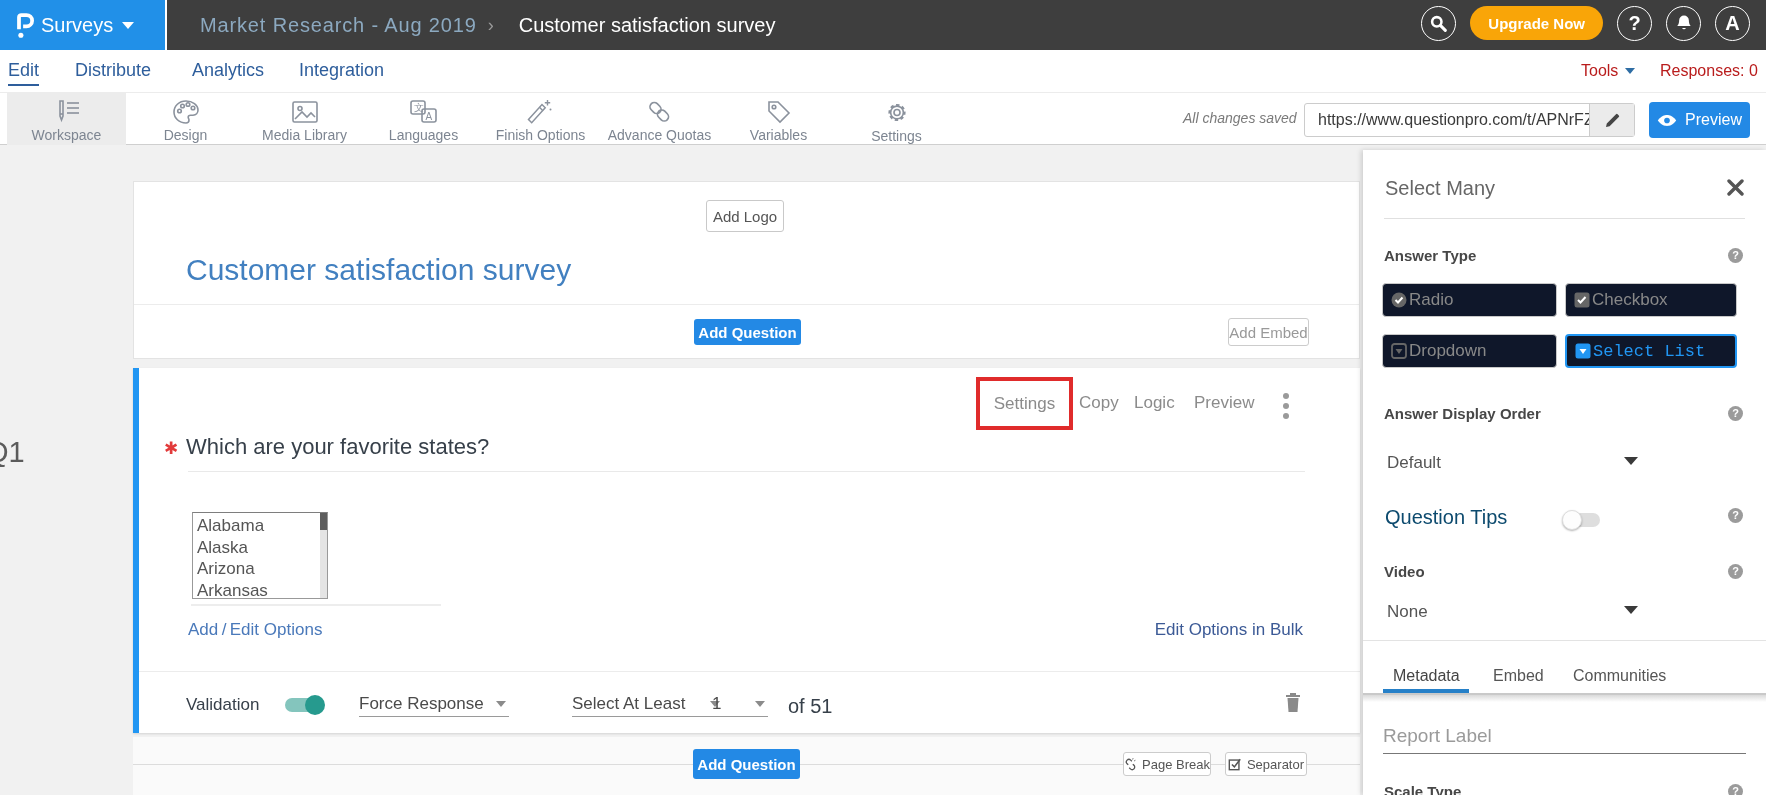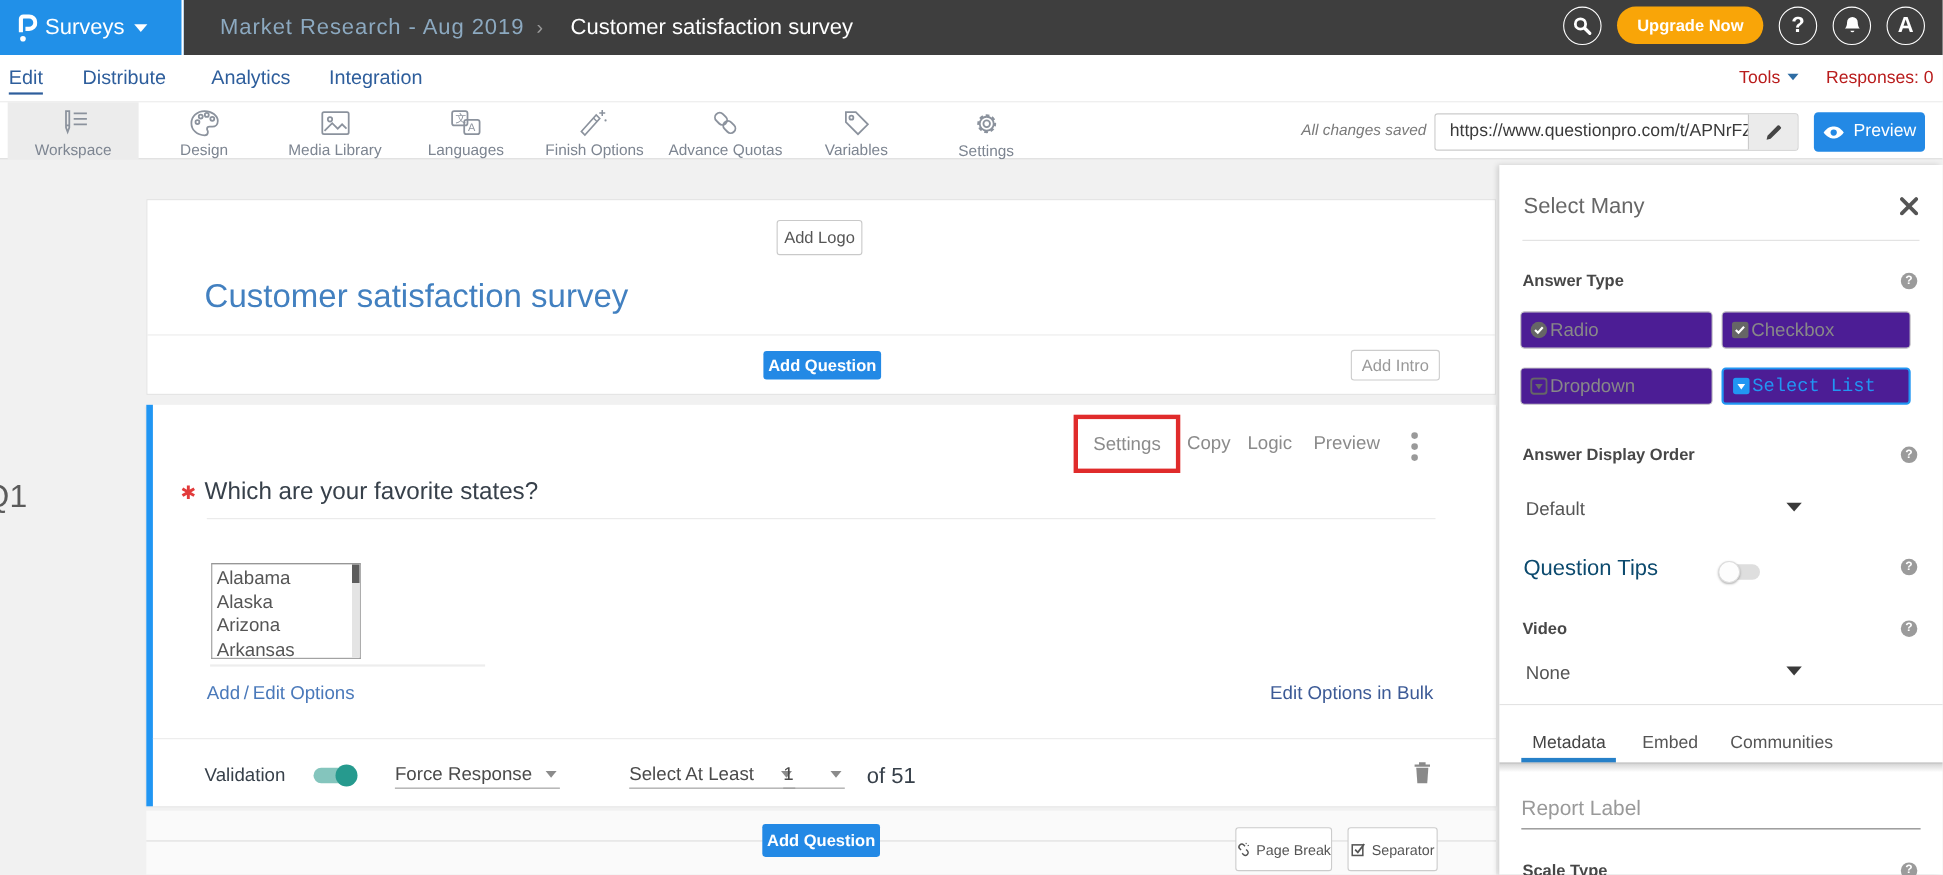--- a/index.html
+++ b/index.html
@@ -68,30 +68,30 @@
 .vrow { position:absolute; left:0; top:320px; width:100%; height:34px; }
 .vlabel { position:absolute; left:47px; top:7px; font-size:17px; color:#37404a; }
 .vtoggle { position:absolute; left:146px; top:10px; width:34px; height:14px; border-radius:7px; background:#84c5bd; }
 .vknob { position:absolute; right:-6px; top:-3px; width:20px; height:20px; border-radius:50%; background:#269a8e; }
 .vdd { position:absolute; top:0; border-bottom:1px solid #9a9a9a; height:29px; font-size:17px; color:#4a4a4a; padding-top:6px; }
 .vdd .dar { position:absolute; width:0; height:0; border-left:5px solid transparent; border-right:5px solid transparent; border-top:6px solid #8b8b8b; right:3px; top:13px; }
 .of51 { position:absolute; left:649px; top:7px; font-size:20px; color:#37404a; }
 
 .footzone { position:absolute; left:133px; top:592px; width:1227px; height:58px; background:#fafafa; }
 .footline { position:absolute; left:0; top:27px; width:100%; height:1px; background:#dcdcdc; }
-.fbtn { position:absolute; top:15px; height:40px; background:#fff; border:1px solid #ccc; border-radius:3px; font-size:13px; color:#555; display:flex; align-items:center; justify-content:center; gap:5px; white-space:nowrap; }
+.fbtn { position:absolute; top:15px; height:24px; background:#fff; border:1px solid #ccc; border-radius:3px; font-size:13px; color:#555; display:flex; align-items:center; justify-content:center; gap:5px; white-space:nowrap; }
 
 
 .sidebar { position:absolute; left:1363px; top:5px; width:403px; height:645px; background:#fff; box-shadow:-2px 0 5px rgba(0,0,0,0.15); }
 .sbtitle { position:absolute; left:22px; top:27px; font-size:20px; color:#666; }
 .sbx { position:absolute; left:364px; top:29px; }
 .sbdiv1 { position:absolute; left:21px; top:68px; width:361px; height:1px; background:#e0e0e0; }
 .sbh { position:absolute; left:21px; font-size:15px; font-weight:bold; color:#474747; }
 .help { position:absolute; left:365px; width:15px; height:15px; border-radius:50%; background:#9b9b9b; color:#fff; font-size:11px; font-weight:bold; text-align:center; line-height:15px; }
-.atbtn { position:absolute; height:34px; background:#4c1d95; border:1px solid #c9c9c9; border-radius:4px; display:flex; align-items:center; font-size:17px; color:#888; }
+.atbtn { position:absolute; height:34px; background:#0f172a; border:1px solid #c9c9c9; border-radius:4px; display:flex; align-items:center; font-size:17px; color:#888; }
 .atbtn svg { margin-left:8px; margin-right:2px; }
 .atbtn.sel { border:2px solid #2196f3; color:#2196f3; }
 .sdrop { position:absolute; left:24px; font-size:17px; color:#555; }
 .scaret { position:absolute; left:261px; width:0; height:0; border-left:7px solid transparent; border-right:7px solid transparent; border-top:8px solid #3a3a3a; }
 .qtips { position:absolute; left:22px; font-size:20px; color:#0c4a6e; }
 .offtrack { position:absolute; left:203px; width:34px; height:14px; border-radius:7px; background:#dedede; }
 .offknob { position:absolute; left:-4px; top:-3px; width:20px; height:20px; border-radius:50%; background:#fdfdfd; border:1px solid #ddd; box-shadow:0 1px 2px rgba(0,0,0,0.3); }
 .sbdiv2 { position:absolute; left:0; top:490px; width:100%; height:1px; background:#e3e3e3; }
 .tabs { position:absolute; left:0; top:495px; width:100%; height:50px; }
 .tab { position:absolute; top:22px; font-size:16px; color:#555; }
@@ -230,21 +230,21 @@
 </div>
 
 <div class="content">
   <div class="qnum">Q1</div>
 
   <div class="hcard">
     <div class="addlogo">Add Logo</div>
     <div class="stitle">Customer satisfaction survey</div>
     <div class="hdiv"></div>
     <div class="addq" style="left:560px; top:137px; width:107px; height:26px;">Add Question</div>
-    <div class="addintro">Add Intro</div>
+    <div class="addintro">Add Embed</div>
   </div>
 
   <div class="qcard">
     <div class="qactions">
       <span class="redbox">Settings</span>
       <span class="qact" style="left:940px;">Copy</span>
       <span class="qact" style="left:995px;">Logic</span>
       <span class="qact" style="left:1055px;">Preview</span>
       <span class="qdots">
           <i></i>

